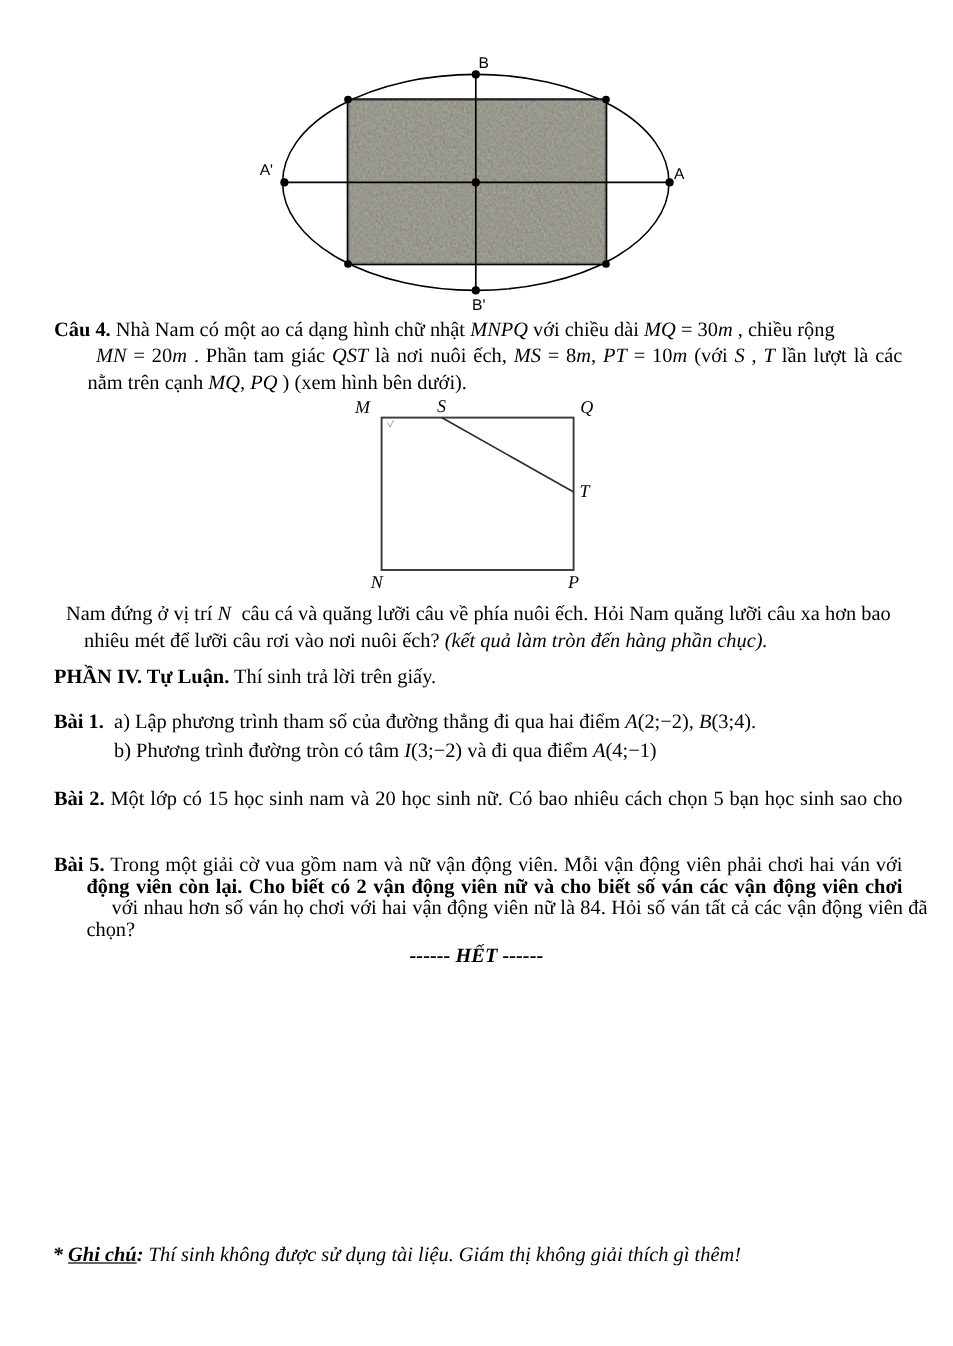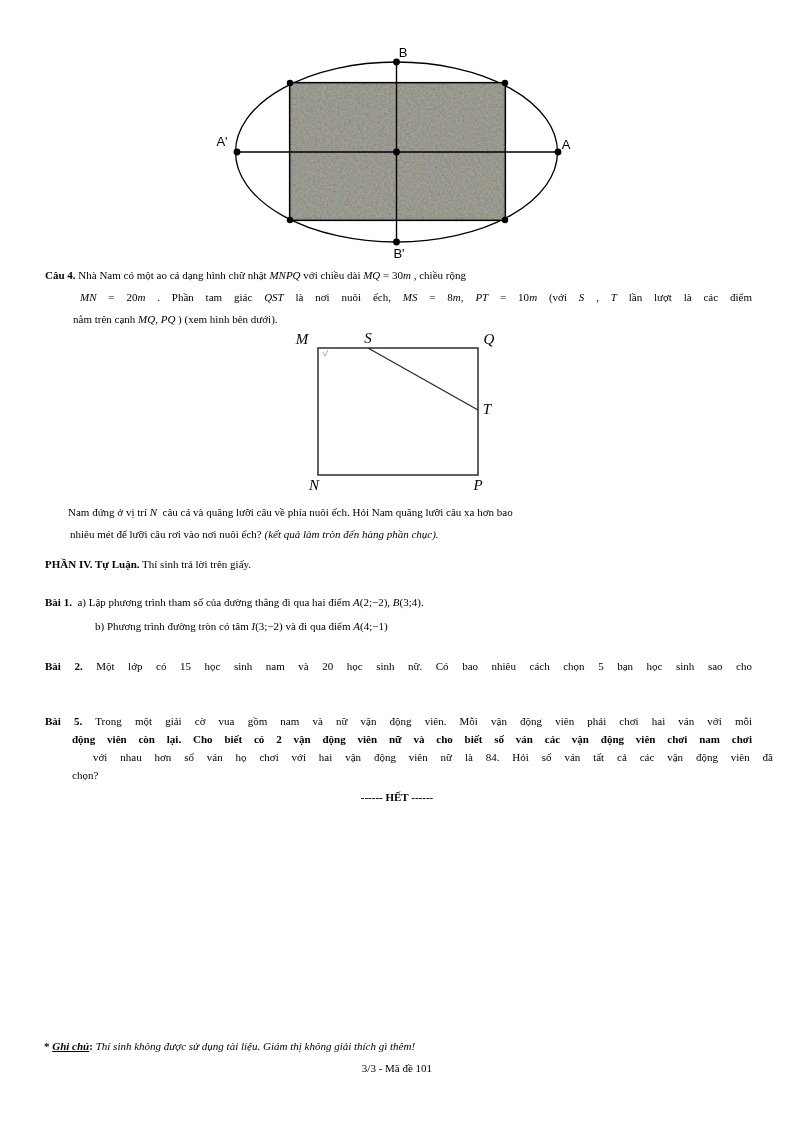--- a/index.html
+++ b/index.html
@@ -1,25 +1,25 @@
 <!DOCTYPE html>
 <html><head>
 <meta charset="utf-8">
 <style>
   html,body{margin:0;padding:0;background:#ffffff;}
   .page{
     position:relative;width:794px;height:1122px;background:#ffffff;
     font-family:"Liberation Serif","DejaVu Serif",serif;color:#000;overflow:hidden;
   }
-  .ln{position:absolute;font-size:11px;line-height:20px;white-space:pre;}
+  .ln{position:absolute;font-size:17px;line-height:20px;white-space:pre;}
   .just{white-space:normal;text-align:justify;text-align-last:justify;overflow:hidden;height:22px;}
   .center{text-align:center;white-space:normal;}
   .s-b{font-weight:700;}
   .s-i{font-style:italic;}
-  .s-bi{font-weight:700;}
+  .s-bi{font-weight:700;font-style:italic;}
   .s-biu{font-weight:700;font-style:italic;text-decoration:underline;}
   .s-m{font-style:italic;}
   .fig{position:absolute;}
   .fig-sans{font-family:"Liberation Sans","DejaVu Sans",sans-serif;}
 </style>
 </head>
 <body>
 
 <div class="page">
 
@@ -66,34 +66,33 @@
     <g font-size="15" font-style="italic" fill="#000">
       <text x="17" y="14" text-anchor="middle">M</text>
       <text x="83" y="13" text-anchor="middle">S</text>
       <text x="204" y="14" text-anchor="middle">Q</text>
       <text x="202" y="84" text-anchor="middle">T</text>
       <text x="29" y="160" text-anchor="middle">N</text>
       <text x="193" y="160" text-anchor="middle">P</text>
     </g>
   </svg>
 
-  <div class="ln" style="top:502px;left:55px;margin-left:13px;"><span>Nam đứng ở vị trí </span><span class="s-m">N</span><span>  câu cá và quăng lưỡi câu về phía nuôi ếch. Hỏi Nam quăng lưỡi câu xa hơn bao</span></div>
+  <div class="ln" style="top:502px;left:55px;"><span>Nam đứng ở vị trí </span><span class="s-m">N</span><span>  câu cá và quăng lưỡi câu về phía nuôi ếch. Hỏi Nam quăng lưỡi câu xa hơn bao</span></div>
   <div class="ln" style="top:554px;left:45px;"><span class="s-b">PHẦN IV. Tự Luận.</span><span> Thí sinh trả lời trên giấy.</span></div>
 
   <div class="ln" style="top:524px;left:70px;"><span>nhiêu mét để lưỡi câu rơi vào nơi nuôi ếch? </span><span class="s-i">(kết quả làm tròn đến hàng phần chục).</span></div>
 
   <div class="ln" style="top:592px;left:45px;"><span class="s-b">Bài 1.</span><span>  a) Lập phương trình tham số của đường thẳng đi qua hai điểm </span><span class="s-m">A</span><span>(2;−2), </span><span class="s-m">B</span><span>(3;4).</span></div>
   <div class="ln" style="top:616px;left:95px;"><span>b) Phương trình đường tròn có tâm </span><span class="s-m">I</span><span>(3;−2)</span><span> và đi qua điểm </span><span class="s-m">A</span><span>(4;−1)</span></div>
 
   <div class="ln just" style="top:656px;left:45px;width:707px;"><span class="s-b">Bài 2.</span><span> Một lớp có 15 học sinh nam và 20 học sinh nữ. Có bao nhiêu cách chọn 5 bạn học sinh sao cho</span></div>
 
   <div class="ln just" style="top:711px;left:45px;width:707px;"><span class="s-b">Bài 5.</span><span> Trong một giải cờ vua gồm nam và nữ vận động viên. Mỗi vận động viên phải chơi hai ván với mỗi</span></div>
   <div class="ln just" style="top:729px;left:72px;width:680px;font-weight:bold;"><span>động viên còn lại. Cho biết có 2 vận động viên nữ và cho biết số ván các vận động viên chơi nam chơi</span></div>
   <div class="ln just" style="top:747px;left:72px;width:680px;margin-left:21px;"><span>với nhau hơn số ván họ chơi với hai vận động viên nữ là 84. Hỏi số ván tất cả các vận động viên đã</span></div>
   <div class="ln" style="top:765px;left:72px;"><span>chọn?</span></div>
 
   <div class="ln center" style="top:787px;left:0;width:794px;"><span class="s-bi">------ HẾT ------</span></div>
 
   <div class="ln" style="top:1036px;left:44px;"><span class="s-bi">* </span><span class="s-biu">Ghi chú</span><span class="s-bi">: </span><span class="s-i">Thí sinh không được sử dụng tài liệu. Giám thị không giải thích gì thêm!</span></div>
 
-  <div class="ln center" style="top:1058px;left:0;width:794px;"><span>3/3 - Mã đề 101</span></div>
 
 </div>
 
 </body></html>

